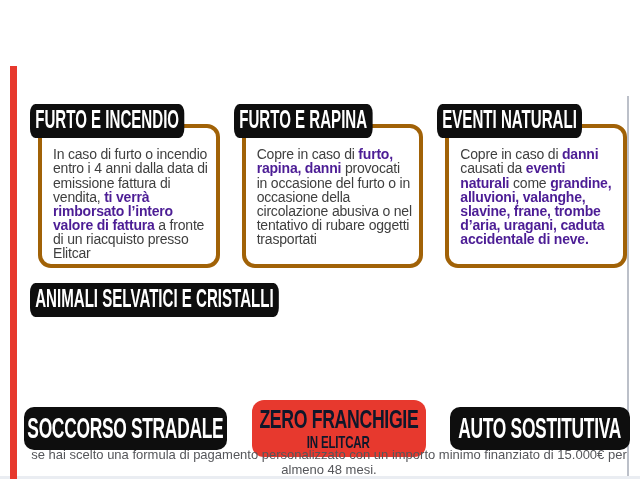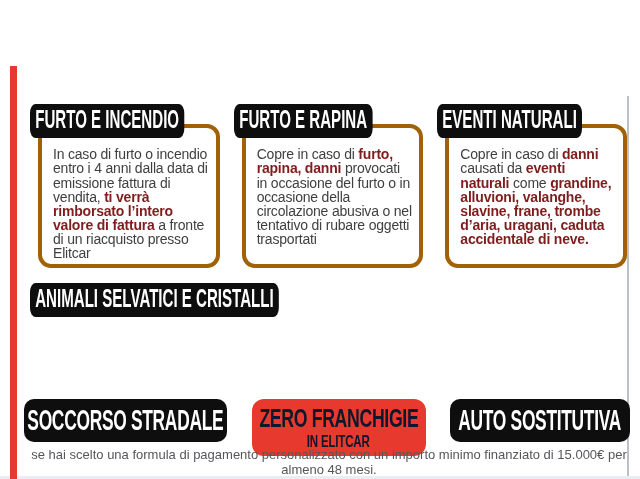--- a/index.html
+++ b/index.html
@@ -42,25 +42,25 @@
     border-radius:9px;padding:2px 9px 5px;font-size:26px;font-weight:700;line-height:1.05;
     white-space:nowrap;transform:scaleX(0.58);transform-origin:left bottom;
   }
   .card-body{
     flex:1;margin-top:-14px;margin-left:8px;background:#fff;
     border:4px solid #a16207;border-radius:13px;
     padding:19px 7px 6px 11px;font-size:14px;line-height:1.01;letter-spacing:-0.2px;color:#3f3f3f;
     overflow:hidden;
   }
   .row2 .card-body{font-size:14.5px;line-height:1.07;letter-spacing:-0.3px;padding-top:16px;}
-  .card-body .b{font-weight:700;color:#7f1d1d;}
+  .card-body .b{font-weight:700;color:#4c1d95;}
 
   
   .pill-row{position:absolute;top:399px;left:24px;right:10px;height:58px;
-    display:flex;align-items:flex-start;justify-content:space-between;z-index:1;}
+    display:flex;align-items:center;justify-content:space-between;z-index:1;}
   .pill{display:flex;align-items:center;justify-content:center;}
   .pill-black{background:#0e0e0e;color:#fff;height:43px;border-radius:10px;}
   .pill-left{width:203px;}
   .pill-right{width:180px;}
   .pill-black .cond{font-size:29px;font-weight:700;letter-spacing:-0.5px;
     transform:scaleX(0.60);transform-origin:center;}
   .pill-red{background:var(--red);color:#0f172a;width:174px;height:57px;border-radius:12px;
     flex-direction:column;line-height:1;}
   .pill-red .l1{font-size:26px;font-weight:700;letter-spacing:-0.5px;transform:scaleX(0.68);transform-origin:center;}
   .pill-red .l2{font-size:17px;font-weight:700;letter-spacing:-0.3px;margin-top:2px;transform:scaleX(0.68);transform-origin:center;}

